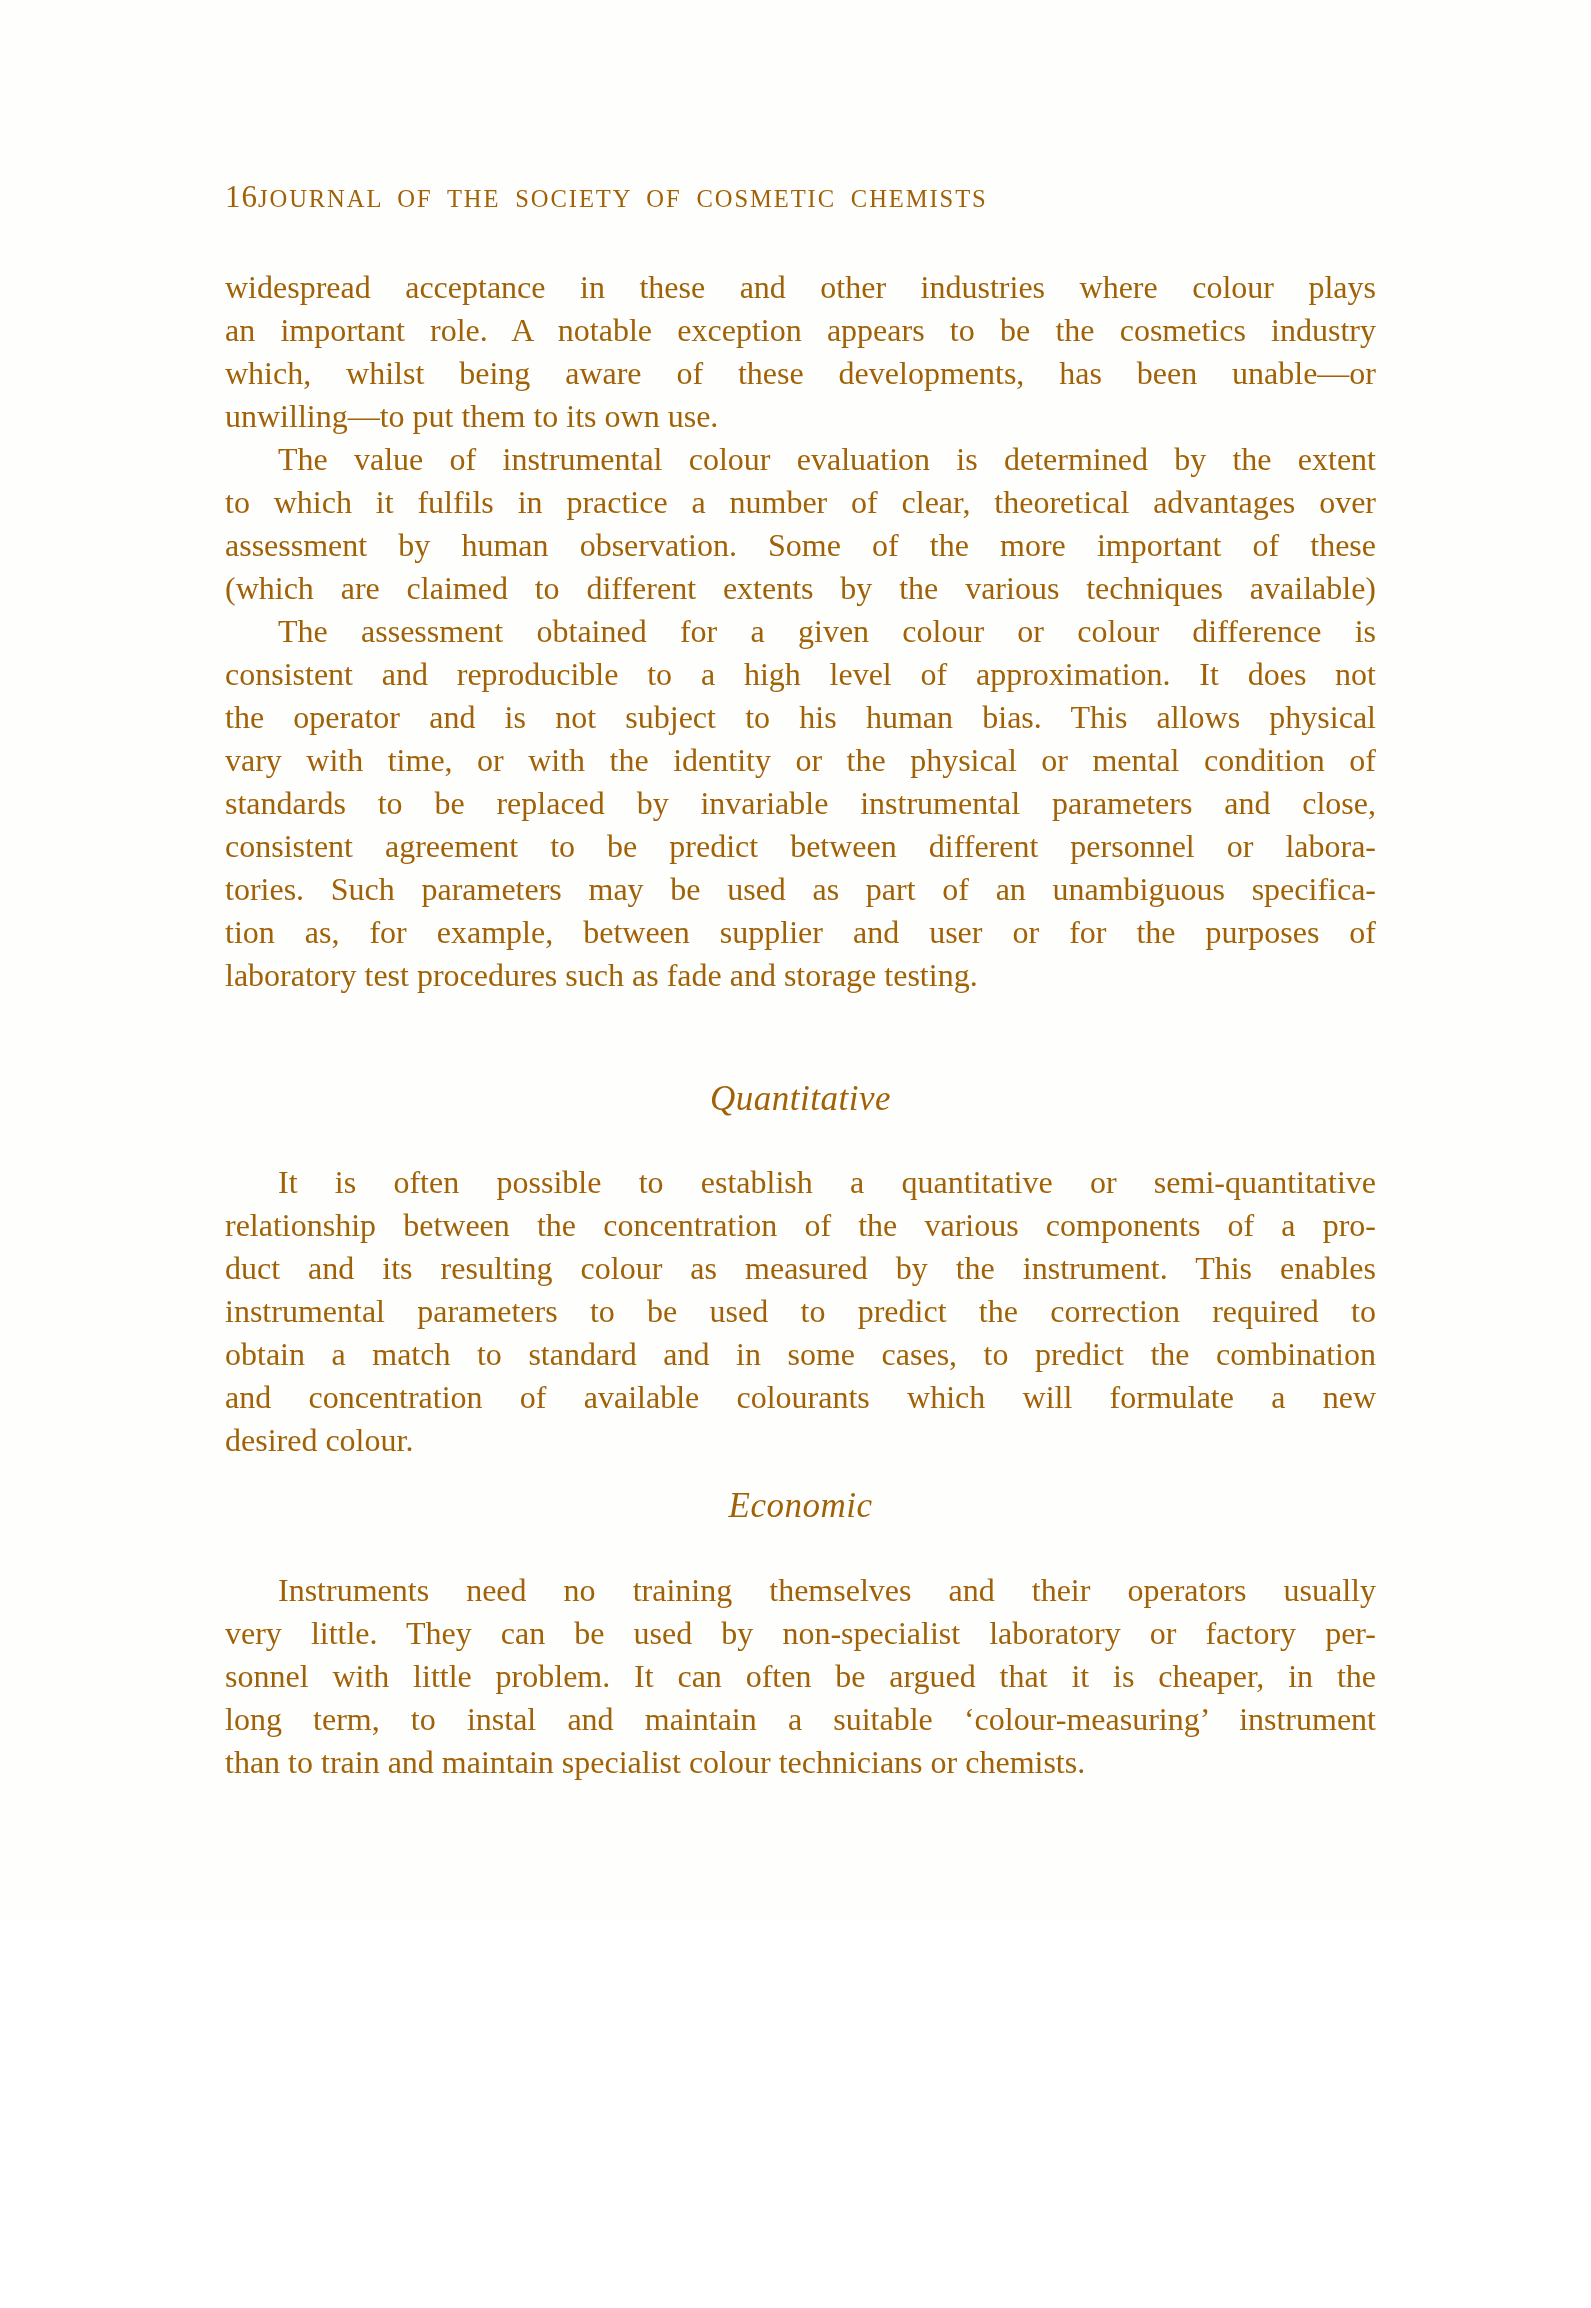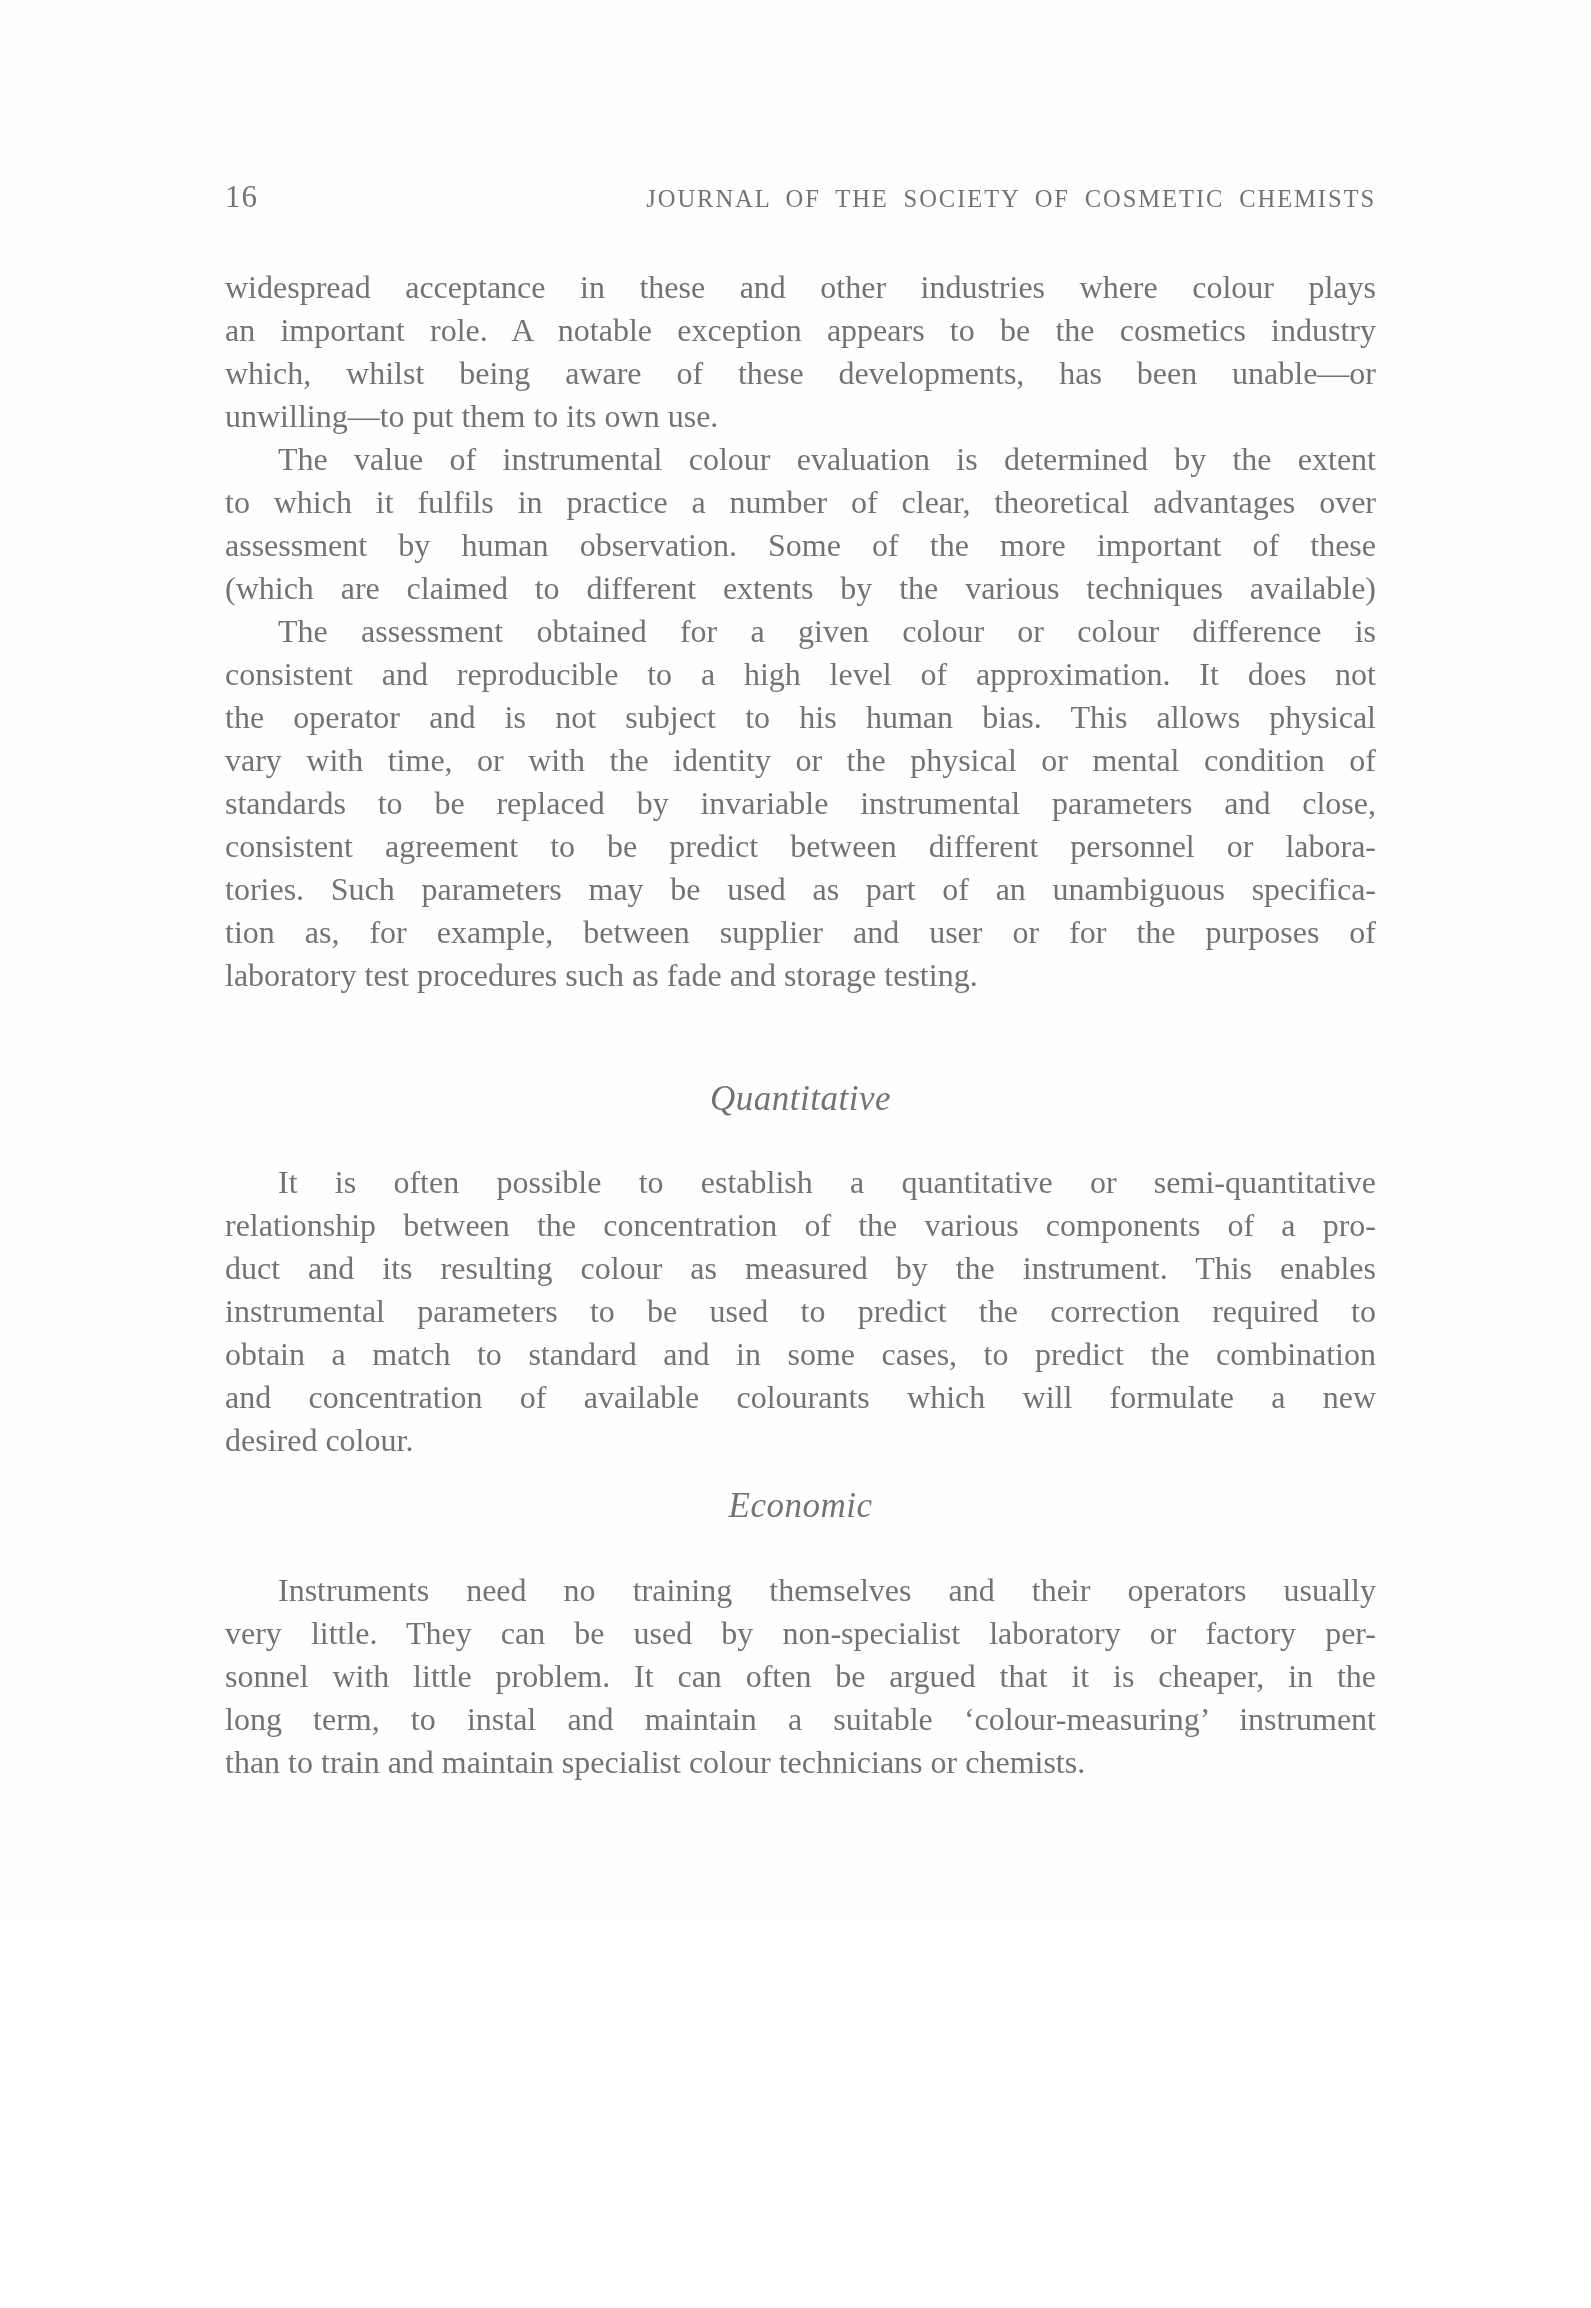--- a/index.html
+++ b/index.html
@@ -1,40 +1,40 @@
 <!DOCTYPE html>
 <html><head>
 <meta charset="utf-8">
 <style>
   html, body { margin: 0; padding: 0; background: #ffffff; }
   .page {
     position: relative;
     width: 1591px;
     height: 1922px;
     background: #fefefd;
-    color: #737373;
+    color: #a16207;
     font-family: "Liberation Serif", "DejaVu Serif", serif;
     overflow: hidden;
   }
   .running-head {
     position: absolute;
     top: 179px;
     left: 225px;
     width: 1151px;
     display: flex;
     align-items: baseline;
   }
   .page-num {
     font-size: 31px;
     line-height: 35px;
     letter-spacing: 1px;
   }
   .running-title {
     flex: 1;
-    text-align: right;
+    text-align: left;
     font-size: 24.6px;
     line-height: 35px;
     letter-spacing: 1.9px;
     word-spacing: 6.8px;
     white-space: nowrap;
   }
   .content {
     position: absolute;
     top: 266px;
     left: 225px;

